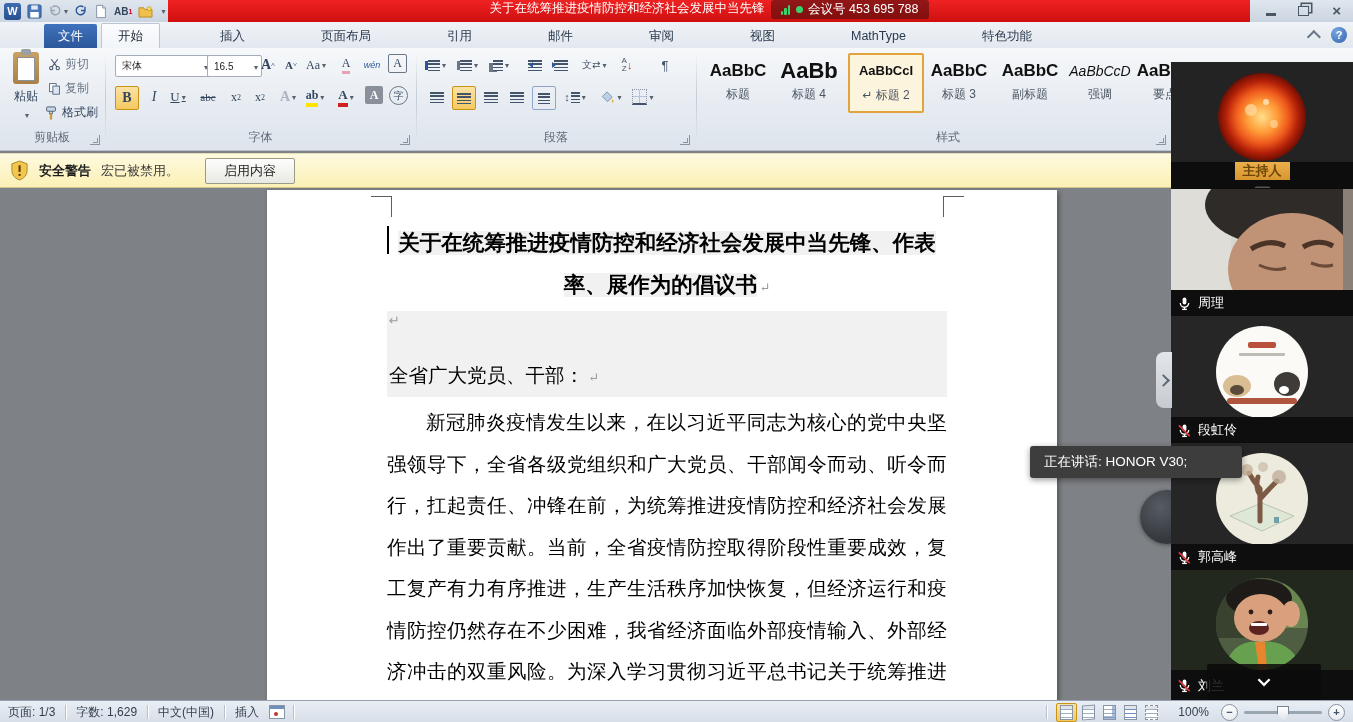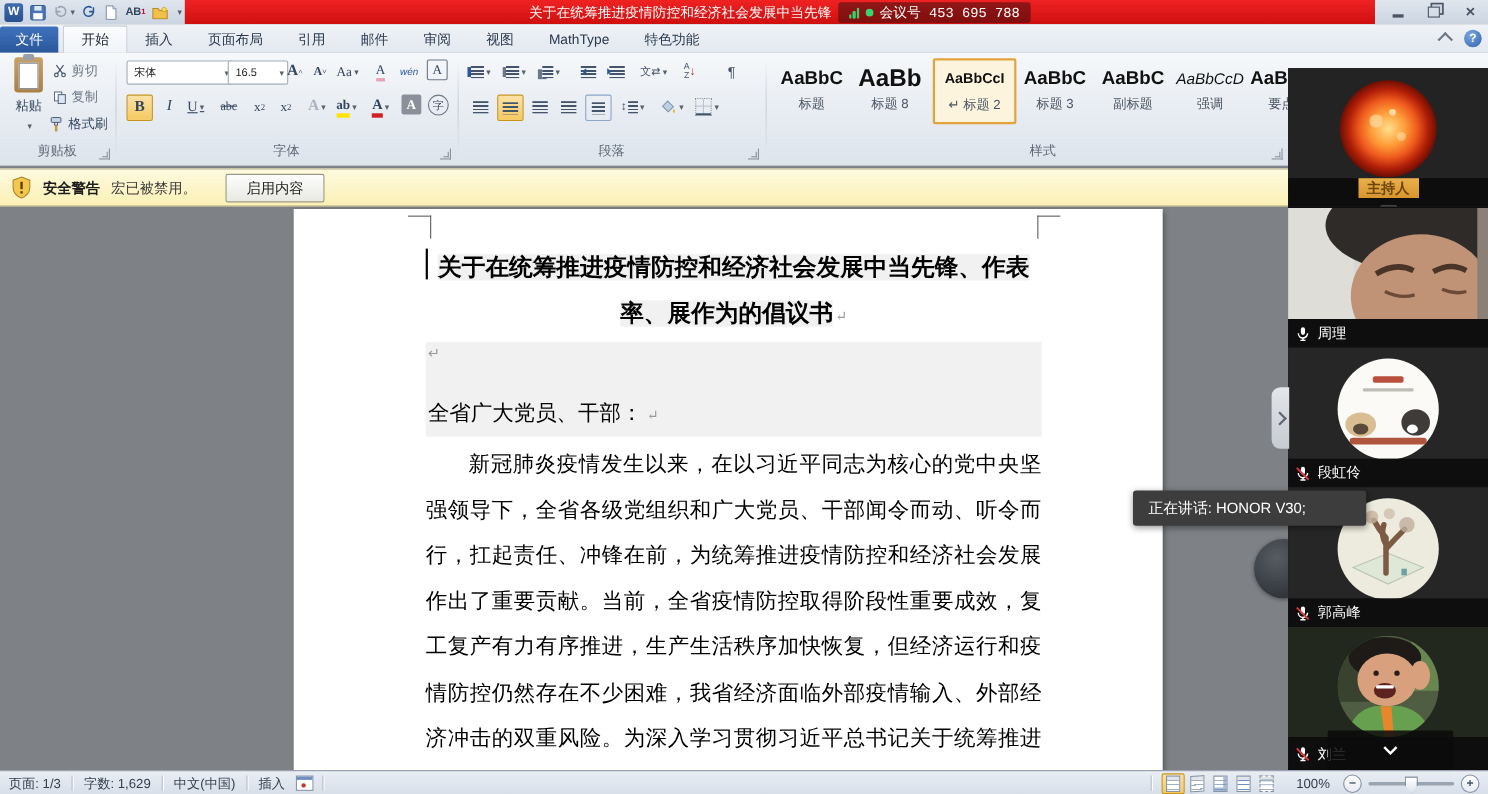--- a/index.html
+++ b/index.html
@@ -7,35 +7,35 @@
        font-family:"Liberation Sans","DejaVu Sans",sans-serif;background:#7e8185;
        -webkit-font-smoothing:antialiased;}
   .abs{position:absolute;}
   .flex{display:flex;align-items:center;}
 
   
   #titlebar{left:0;top:0;width:1353px;height:22px;background:linear-gradient(#dfe6ee,#cbd5e1);}
   #qat{left:0;top:0;height:22px;display:flex;align-items:center;gap:6px;padding-left:4px;}
   .qicon{display:inline-flex;align-items:center;justify-content:center;height:18px;}
   #red-banner{left:168px;top:0;width:1082px;height:22px;background:linear-gradient(#ef2222,#cf0f0f);
-      display:flex;align-items:center;justify-content:center;color:#fff;font-size:12.5px;gap:6px;}
+      display:flex;justify-content:center;color:#fff;font-size:12.5px;gap:6px;}
   #meet-pill{display:flex;align-items:center;gap:5px;background:rgba(30,10,10,.45);border-radius:3px;
-      padding:1px 10px;height:17px;font-family:Liberation Mono, monospace;}
+      padding:1px 10px;height:17px;}
   .sigbar{display:inline-block;width:2.5px;background:#39d36c;margin-right:1px;border-radius:1px;}
   .greendot{width:7px;height:7px;border-radius:50%;background:#39d36c;display:inline-block;}
   #win-controls{right:0;top:0;height:22px;display:flex;}
   .win-btn{width:33px;height:21px;display:flex;align-items:center;justify-content:center;}
   .wg-min{width:10px;height:3px;background:#4b5563;margin-top:8px;}
   .wg-rest{width:9px;height:8px;border:1.5px solid #4b5563;box-shadow:3px -3px 0 -1px #cbd5e1,3px -3px 0 .5px #4b5563;}
   .wg-close{color:#4b5563;font-size:15px;font-weight:bold;line-height:10px;}
 
   
   #tabrow{left:0;top:22px;width:1353px;height:26px;background:linear-gradient(#f0f3f7,#e2e8ef);
       border-bottom:1px solid #c8d0da;display:flex;align-items:flex-end;}
-  .tab{height:24px;display:flex;align-items:center;padding:0 16px;font-size:12.5px;color:#29394d;}
+  .tab{height:24px;display:flex;align-items:center;padding:0 16px;font-size:12.5px;color:#29394d;margin-left:44px;}
   .tab-file{background:linear-gradient(#3f72bd,#2b579a);color:#fff;border-radius:2px 2px 0 0;height:24px;padding:0 14px;}
   .tab-active{background:linear-gradient(#fbfcfe,#f1f4f8);border:1px solid #bcc6d2;border-bottom:none;
       border-radius:2px 2px 0 0;color:#17212e;}
   #tab-right{position:absolute;right:6px;top:26px;display:flex;gap:10px;align-items:center;}
   .chev-up{width:8px;height:8px;border-left:2px solid #6b7787;border-top:2px solid #6b7787;transform:rotate(45deg) translateY(3px);}
   .help-btn{width:16px;height:16px;border-radius:50%;background:radial-gradient(circle at 35% 30%,#7aa7e0,#2f62ad);
       color:#fff;font-size:11px;font-weight:bold;display:flex;align-items:center;justify-content:center;}
 
   
   #ribbon{left:0;top:48px;width:1353px;height:102px;background:linear-gradient(#f6f8fa,#e7ecf2 55%,#dde4ec);
@@ -436,21 +436,21 @@
   </div>
   <span class="vsep" style="left:696px;"></span>
 
   <div class="abs" style="left:698px;top:0;width:500px;height:101px;">
     <div class="styleitem" style="left:8px;width:64px;">
       <div class="stysample">AaBbC</div>
       <div class="styname">标题</div>
     </div>
     <div class="styleitem" style="left:76px;width:70px;">
       <div class="stysample" style="font-size:22px;">AaBb</div>
-      <div class="styname">标题 8</div>
+      <div class="styname">标题 4</div>
     </div>
     <div class="styleitem sty-on" style="left:150px;width:72px;">
       <div class="stysample" style="font-size:13px;line-height:32px;">AaBbCcI</div>
       <div class="styname">↵ 标题 2</div>
     </div>
     <div class="styleitem" style="left:228px;width:66px;">
       <div class="stysample">AaBbC</div>
       <div class="styname">标题 3</div>
     </div>
     <div class="styleitem" style="left:298px;width:68px;">

